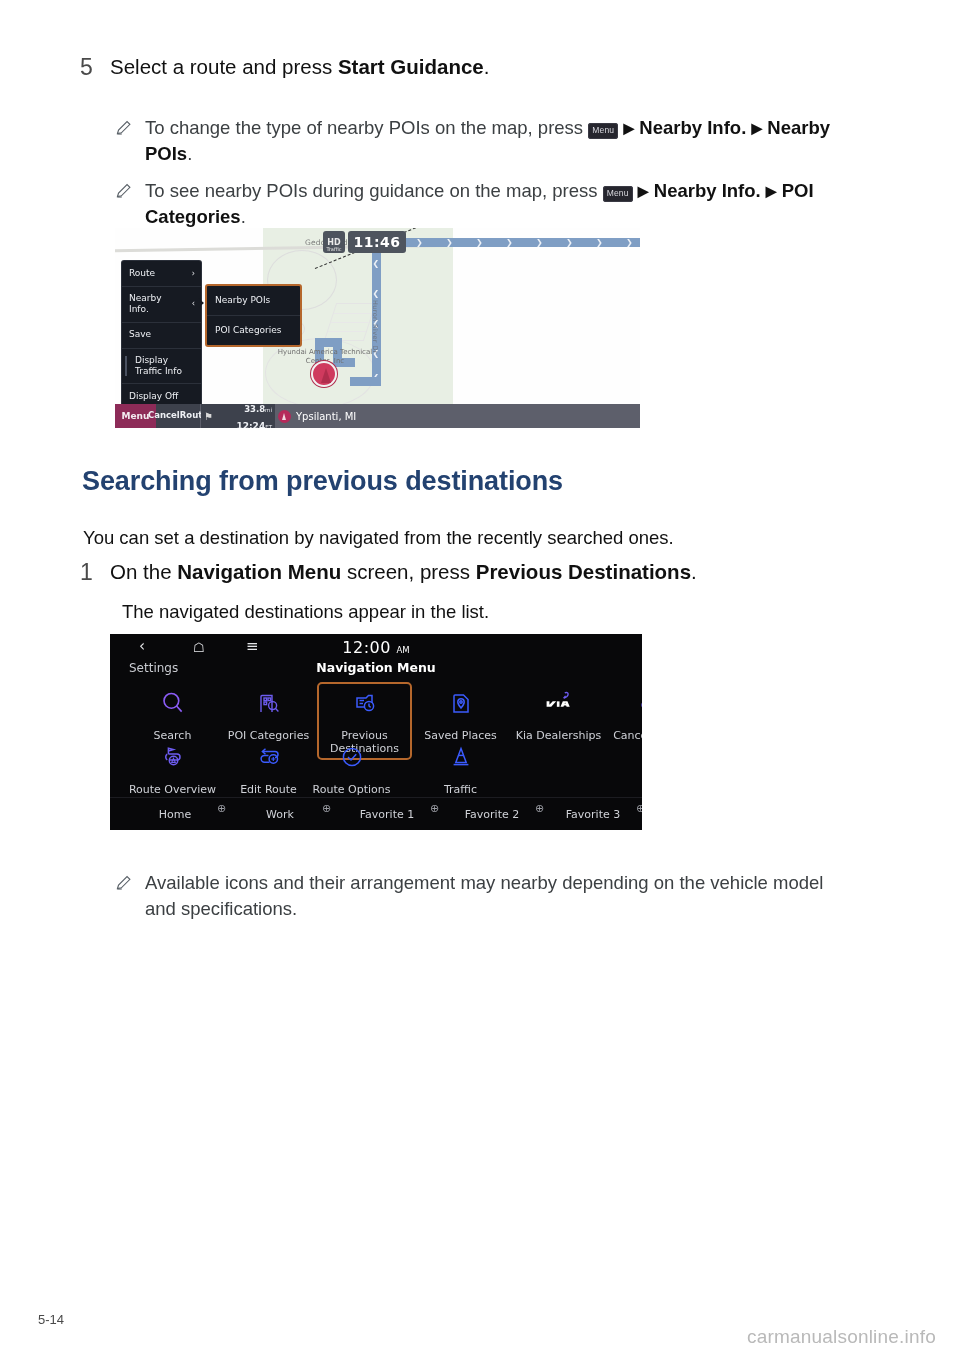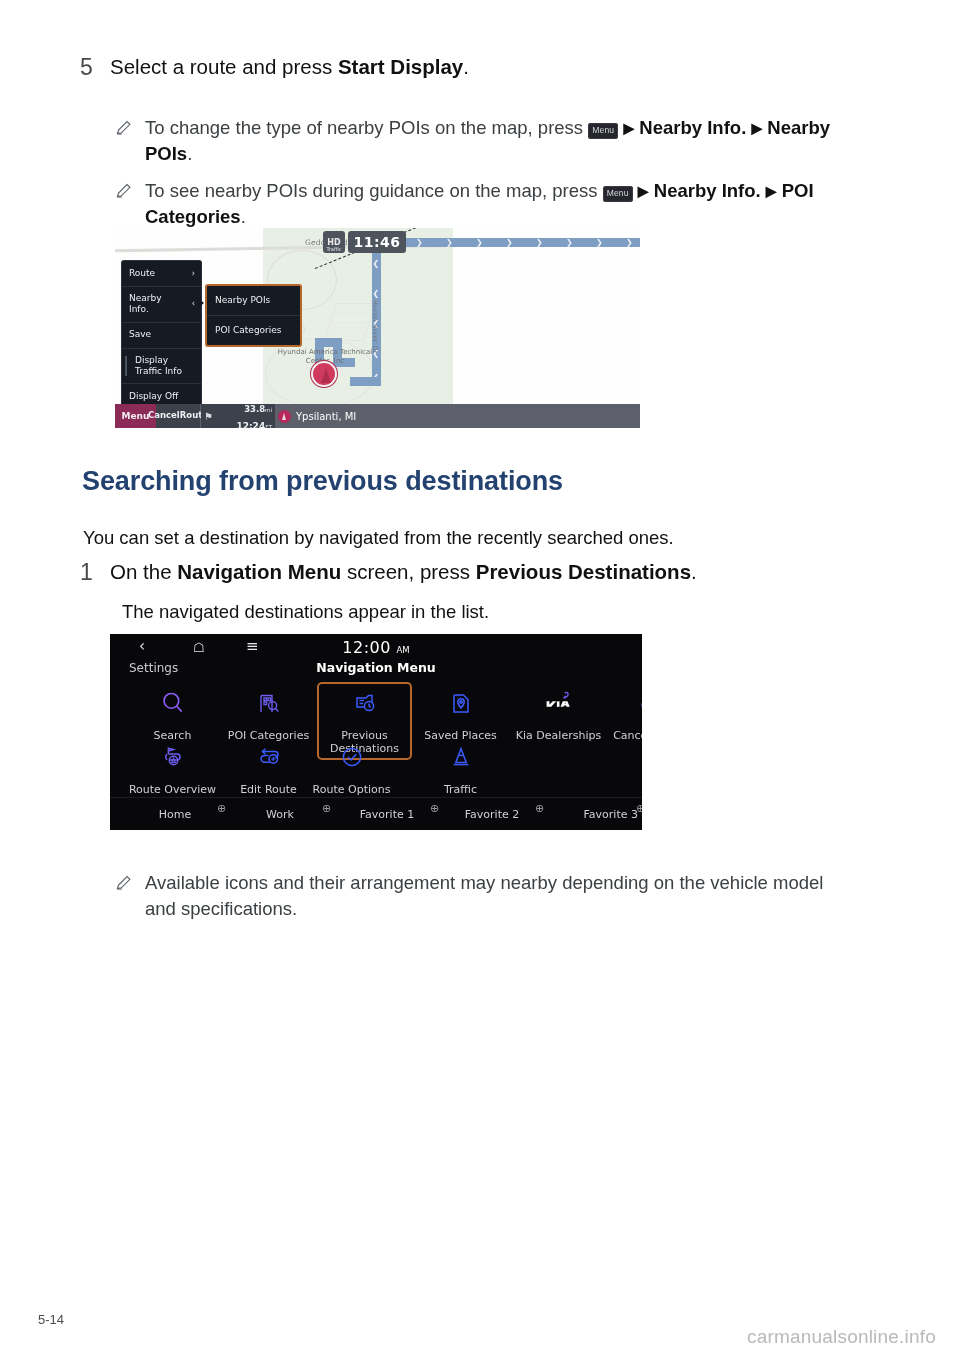--- a/index.html
+++ b/index.html
@@ -272,21 +272,21 @@
   }
 </style>
 </head>
 <body>
 
 <div class="page">
 
   <div class="step" style="position:absolute;left:80px;top:53px;width:800px;">
     <div class="step-num">5</div>
     <div class="step-body">
-      <span>Select a route and press </span><span class="b">Start Display</span><span>.</span>
+      <span>Select a route and press </span><span class="b">Start Guidance</span><span>.</span>
     </div>
   </div>
 
   <div class="note" style="position:absolute;left:115px;top:100px;width:760px;">
     <div class="note-icon">
       <svg width="17" height="17" viewBox="0 0 24 24" fill="none" stroke="#5a6168" stroke-width="1.6">
         <path d="M3.5 20.5 L5 15.5 L17 3.5 L21 7.5 L9 19.5 Z"></path>
         <path d="M3.2 21.2 L9.5 21.2" stroke-width="1.6"></path>
       </svg>
     </div>
@@ -576,21 +576,21 @@
         <span class="hu-plus" style="left:82px;">⊕</span>
       </span>
       <span class="hu-fav" style="left:232px;width:90px;">
         <span>Favorite 1</span>
         <span class="hu-plus" style="left:88px;">⊕</span>
       </span>
       <span class="hu-fav" style="left:337px;width:90px;">
         <span>Favorite 2</span>
         <span class="hu-plus" style="left:88px;">⊕</span>
       </span>
-      <span class="hu-fav" style="left:438px;width:90px;text-align:right;">
+      <span class="hu-fav" style="left:438px;width:90px;">
         <span>Favorite 3</span>
         <span class="hu-plus" style="left:88px;">⊕</span>
       </span>
     </div>
   </div>
 
   <div class="note" style="position:absolute;left:115px;top:855px;width:760px;">
     <div class="note-icon">
       <svg width="17" height="17" viewBox="0 0 24 24" fill="none" stroke="#5a6168" stroke-width="1.6">
         <path d="M3.5 20.5 L5 15.5 L17 3.5 L21 7.5 L9 19.5 Z"></path>

